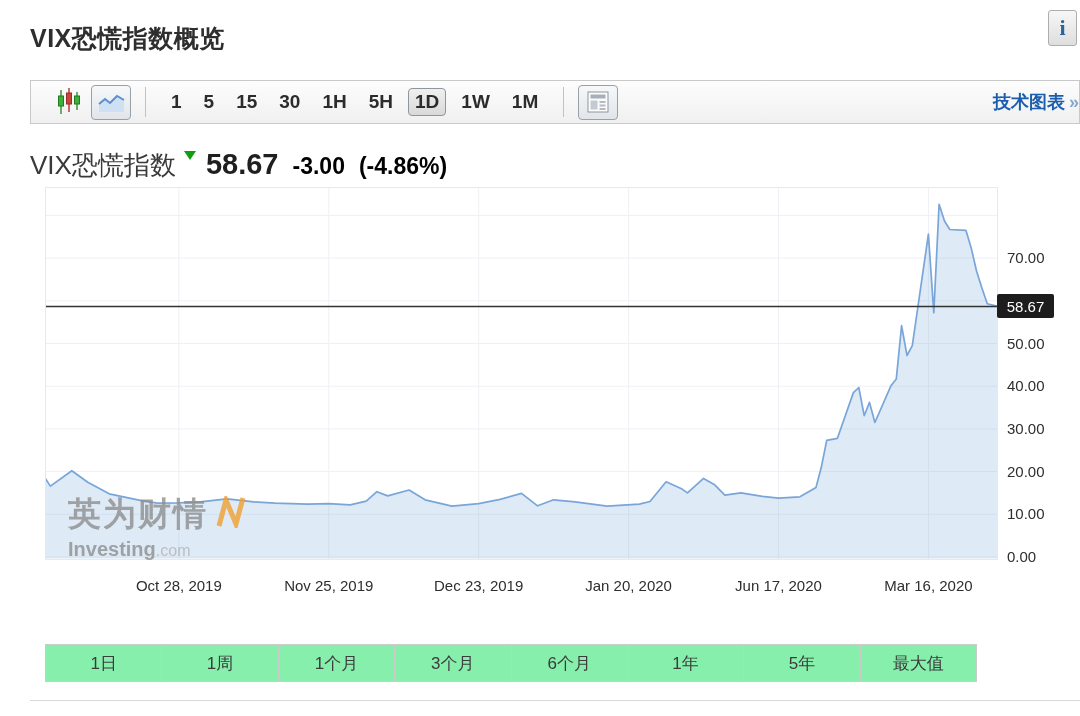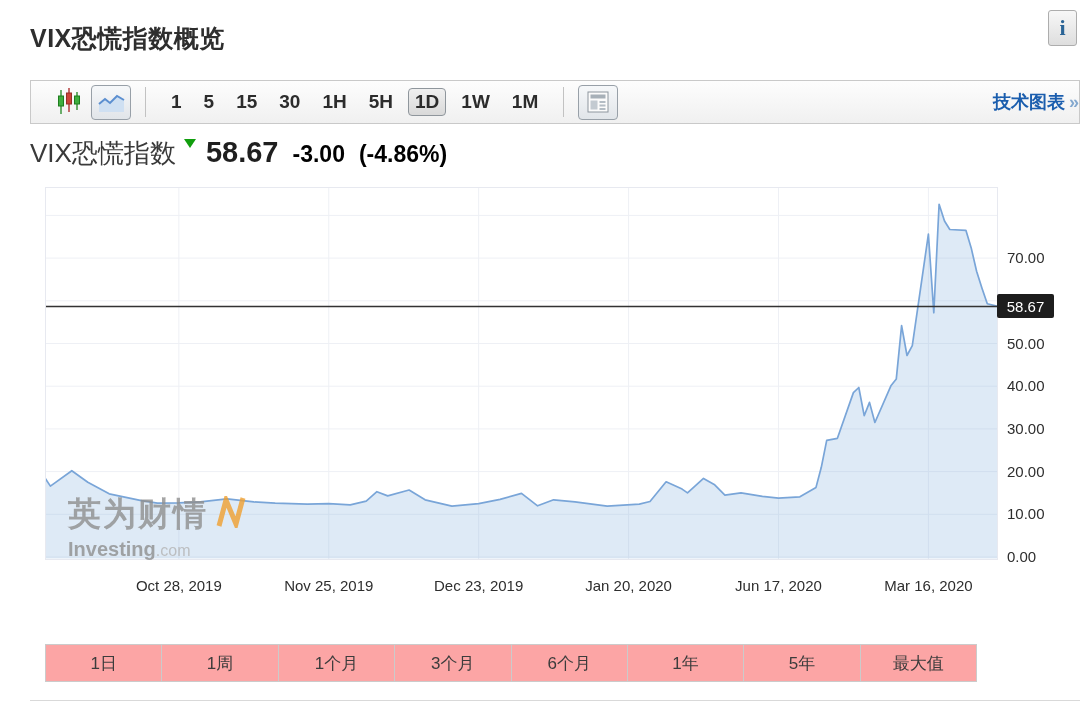--- a/index.html
+++ b/index.html
@@ -20,21 +20,21 @@
   .icon-btn{width:38px;height:33px;border:1px solid #98a0a8;border-radius:4px;display:flex;align-items:center;
             justify-content:center;background:linear-gradient(#f6f8fa,#e1e5e9);cursor:pointer;}
   #candle-icon{margin-right:10px;cursor:pointer;display:flex;align-items:center;}
   #intervals{display:flex;align-items:center;}
   .interval{font-size:19px;font-weight:bold;color:#2c2c2c;padding:2px 11px;cursor:pointer;white-space:nowrap;}
   .interval.selected{border:1px solid #8f969c;border-radius:4px;background:linear-gradient(#f0f0f0,#d9d9d9);padding:2px 6px;margin:0 4px;}
   #tech-link{margin-left:auto;font-size:18px;font-weight:bold;color:#1b5eae;cursor:pointer;white-space:nowrap;}
   #tech-link .arrow{color:#85a9cf;margin-left:4px;}
 
   
-  #quote-row{left:30px;top:136px;display:flex;align-items:baseline;}
+  #quote-row{left:30px;top:148px;display:flex;align-items:baseline;}
   #quote-name{font-size:26px;color:#3a3a3a;}
   #dir-arrow{width:0;height:0;border-left:6px solid transparent;border-right:6px solid transparent;
              border-top:9px solid #119e0e;margin:0 10px 0 8px;transform:translateY(-14px);}
   #quote-price{font-size:29px;font-weight:bold;color:#1f1f1f;}
   #quote-change,#quote-pct{font-size:23px;font-weight:bold;color:#000000;margin-left:14px;}
 
   
   #chart-wrap{left:45px;top:187px;width:953px;height:373px;}
   #price-badge{left:997px;top:295px;width:57px;height:24px;background:#1d1d1d;color:#fff;font-size:15px;
                display:flex;align-items:center;justify-content:center;border-radius:2px;z-index:5;}
@@ -42,21 +42,21 @@
   .x-label{position:absolute;top:577px;font-size:15px;color:#2e2e2e;transform:translateX(-50%);white-space:nowrap;}
 
   
   #wm{left:68px;top:492px;z-index:4;pointer-events:none;}
   #wm-cn{font-size:33px;font-weight:bold;color:#8f8f8f;opacity:.8;letter-spacing:2px;position:relative;}
   #wm-zigzag{position:absolute;left:148px;top:4px;}
   #wm-en{font-size:20px;font-weight:bold;color:#8f8f8f;opacity:.8;margin-top:1px;}
   #wm-en .dotcom{font-size:16px;font-weight:normal;color:#b4b4b4;}
 
   
-  #periods{left:45px;top:644px;width:932px;height:38px;display:flex;border:1px solid #cbcbcb;box-sizing:border-box;background:#fca5a5;}
+  #periods{left:45px;top:644px;width:932px;height:38px;display:flex;border:1px solid #cbcbcb;box-sizing:border-box;background:#86efac;}
   .period{flex:1;display:flex;align-items:center;justify-content:center;font-size:17px;color:#3c3c3c;
           border-right:1px solid #cbcbcb;cursor:pointer;}
   .period:last-child{border-right:none;}
 
   #bottom-line{left:30px;top:700px;width:1050px;height:1px;background:#d9d9d9;}
 </style>
 </head>
 <body>
 
 <div class="abs" id="page-title">VIX恐慌指数概览</div>

